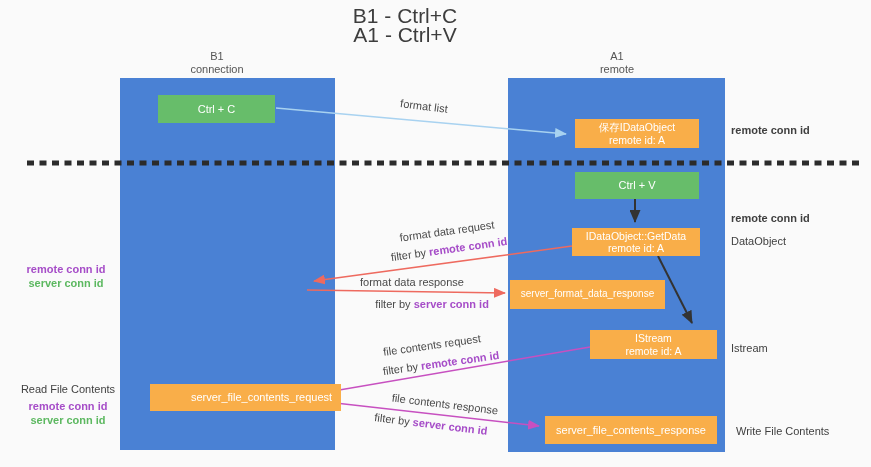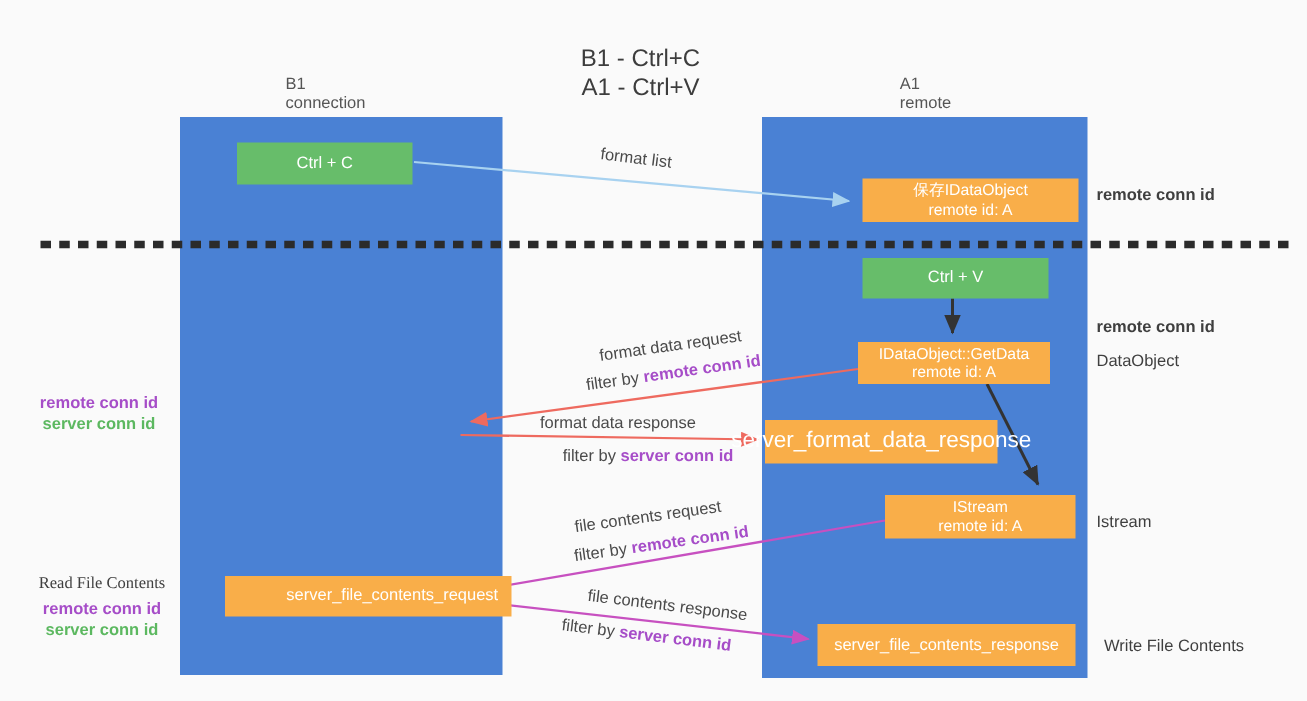--- a/index.html
+++ b/index.html
@@ -4,23 +4,23 @@
 <style>
   html,body{margin:0;padding:0;}
   body{font-family:"Liberation Sans","DejaVu Sans",sans-serif;background:#f6f6f6;}
   .stage{position:relative;width:871px;height:467px;background:#fafafa;overflow:hidden;}
   .col{position:absolute;background:#4a81d4;z-index:1;}
   .svg-layer{position:absolute;left:0;top:0;z-index:2;}
   .node{position:absolute;z-index:3;display:flex;flex-direction:column;align-items:center;justify-content:center;
         color:#fff;line-height:12.5px;font-size:10.5px;}
   .green{background:#67bd6a;}
   .orange{background:#f9ae49;}
-  .title{position:absolute;left:427px;top:6px;transform:translateX(-50%);z-index:3;
-         font-size:16px;line-height:19px;color:#3d3d3d;text-align:center;white-space:nowrap;margin-top:24px;}
-  .col-header{position:absolute;z-index:3;transform:translateX(-50%);
+  .title{position:absolute;left:405px;top:6px;transform:translateX(-50%);z-index:3;
+         font-size:21px;line-height:19px;color:#3d3d3d;text-align:center;white-space:nowrap;}
+  .col-header{position:absolute;z-index:3;transform:translateX(-50%);text-align:center;
               font-size:11px;line-height:13px;color:#555;white-space:nowrap;}
   .edge-label{position:absolute;z-index:4;font-size:11px;color:#4a4a4a;white-space:nowrap;}
   .rot{transform:translate(-50%,-50%) rotate(var(--r,0deg));}
   .purple{color:#a64dc8;font-weight:700;}
   .greentx{color:#5cb860;font-weight:700;}
   .side-label{position:absolute;z-index:4;font-size:11px;color:#3f3f3f;white-space:nowrap;line-height:14px;}
   .side-stack{text-align:center;}
 </style>
 </head>
 <body>
@@ -66,36 +66,36 @@
     <line x1="572" y1="246" x2="314" y2="281" stroke="#ee6a5f" stroke-width="1.5" marker-end="url(#m-red)"></line>
     <line x1="307" y1="290" x2="505" y2="293" stroke="#ee6a5f" stroke-width="1.5" marker-end="url(#m-red)"></line>
     <line x1="590" y1="347" x2="316" y2="394" stroke="#c750c0" stroke-width="1.5" marker-end="url(#m-mag)"></line>
     <line x1="309" y1="400" x2="539" y2="426" stroke="#c750c0" stroke-width="1.5" marker-end="url(#m-mag)"></line>
   </svg>
 
   <div class="node green" style="left:158px;top:95px;width:117px;height:28px;font-size:11px;">
     <div>Ctrl + C</div>
   </div>
 
-  <div class="node orange" style="left:575px;top:119px;width:144px;height:29px;">
+  <div class="node orange" style="left:575px;top:119px;width:124px;height:29px;">
     <div>保存IDataObject</div>
     <div>remote id: A</div>
   </div>
 
   <div class="node green" style="left:575px;top:172px;width:124px;height:27px;font-size:11px;">
     <div>Ctrl + V</div>
   </div>
 
   <div class="node orange" style="left:572px;top:228px;width:128px;height:28px;">
     <div>IDataObject::GetData</div>
     <div>remote id: A</div>
   </div>
 
 
-  <div class="node orange" style="left:510px;top:280px;width:155px;height:29px;font-size:15px;">
+  <div class="node orange" style="left:510px;top:280px;width:155px;height:29px;font-size:10px;">
     <div>server_format_data_response</div>
   </div>
 
   <div class="node orange" style="left:590px;top:330px;width:127px;height:29px;">
     <div>IStream</div>
     <div>remote id: A</div>
   </div>
 
   <div class="node orange" style="left:150px;top:384px;width:159px;height:27px;font-size:11px;padding-left:32px;">
     <div>server_file_contents_request</div>
@@ -140,21 +140,21 @@
     <span>filter by</span>
     <span class="purple">server conn id</span>
   </div>
 
   <div class="side-label side-stack" style="left:18px;top:262px;width:96px;">
     <div class="purple">remote conn id</div>
     <div class="greentx">server conn id</div>
   </div>
 
   <div class="side-label side-stack" style="left:14px;top:382px;width:108px;">
-    <div style="margin-bottom:3px;font-family:Liberation Serif, serif;">Read File Contents</div>
+    <div style="margin-bottom:3px;">Read File Contents</div>
     <div class="purple">remote conn id</div>
     <div class="greentx">server conn id</div>
   </div>
 
   <div class="side-label purple" style="left:731px;top:123px;">remote conn id</div>
   <div class="side-label purple" style="left:731px;top:211px;">remote conn id</div>
   <div class="side-label" style="left:731px;top:234px;">DataObject</div>
   <div class="side-label" style="left:731px;top:341px;">Istream</div>
   <div class="side-label" style="left:736px;top:424px;">Write File Contents</div>
 

